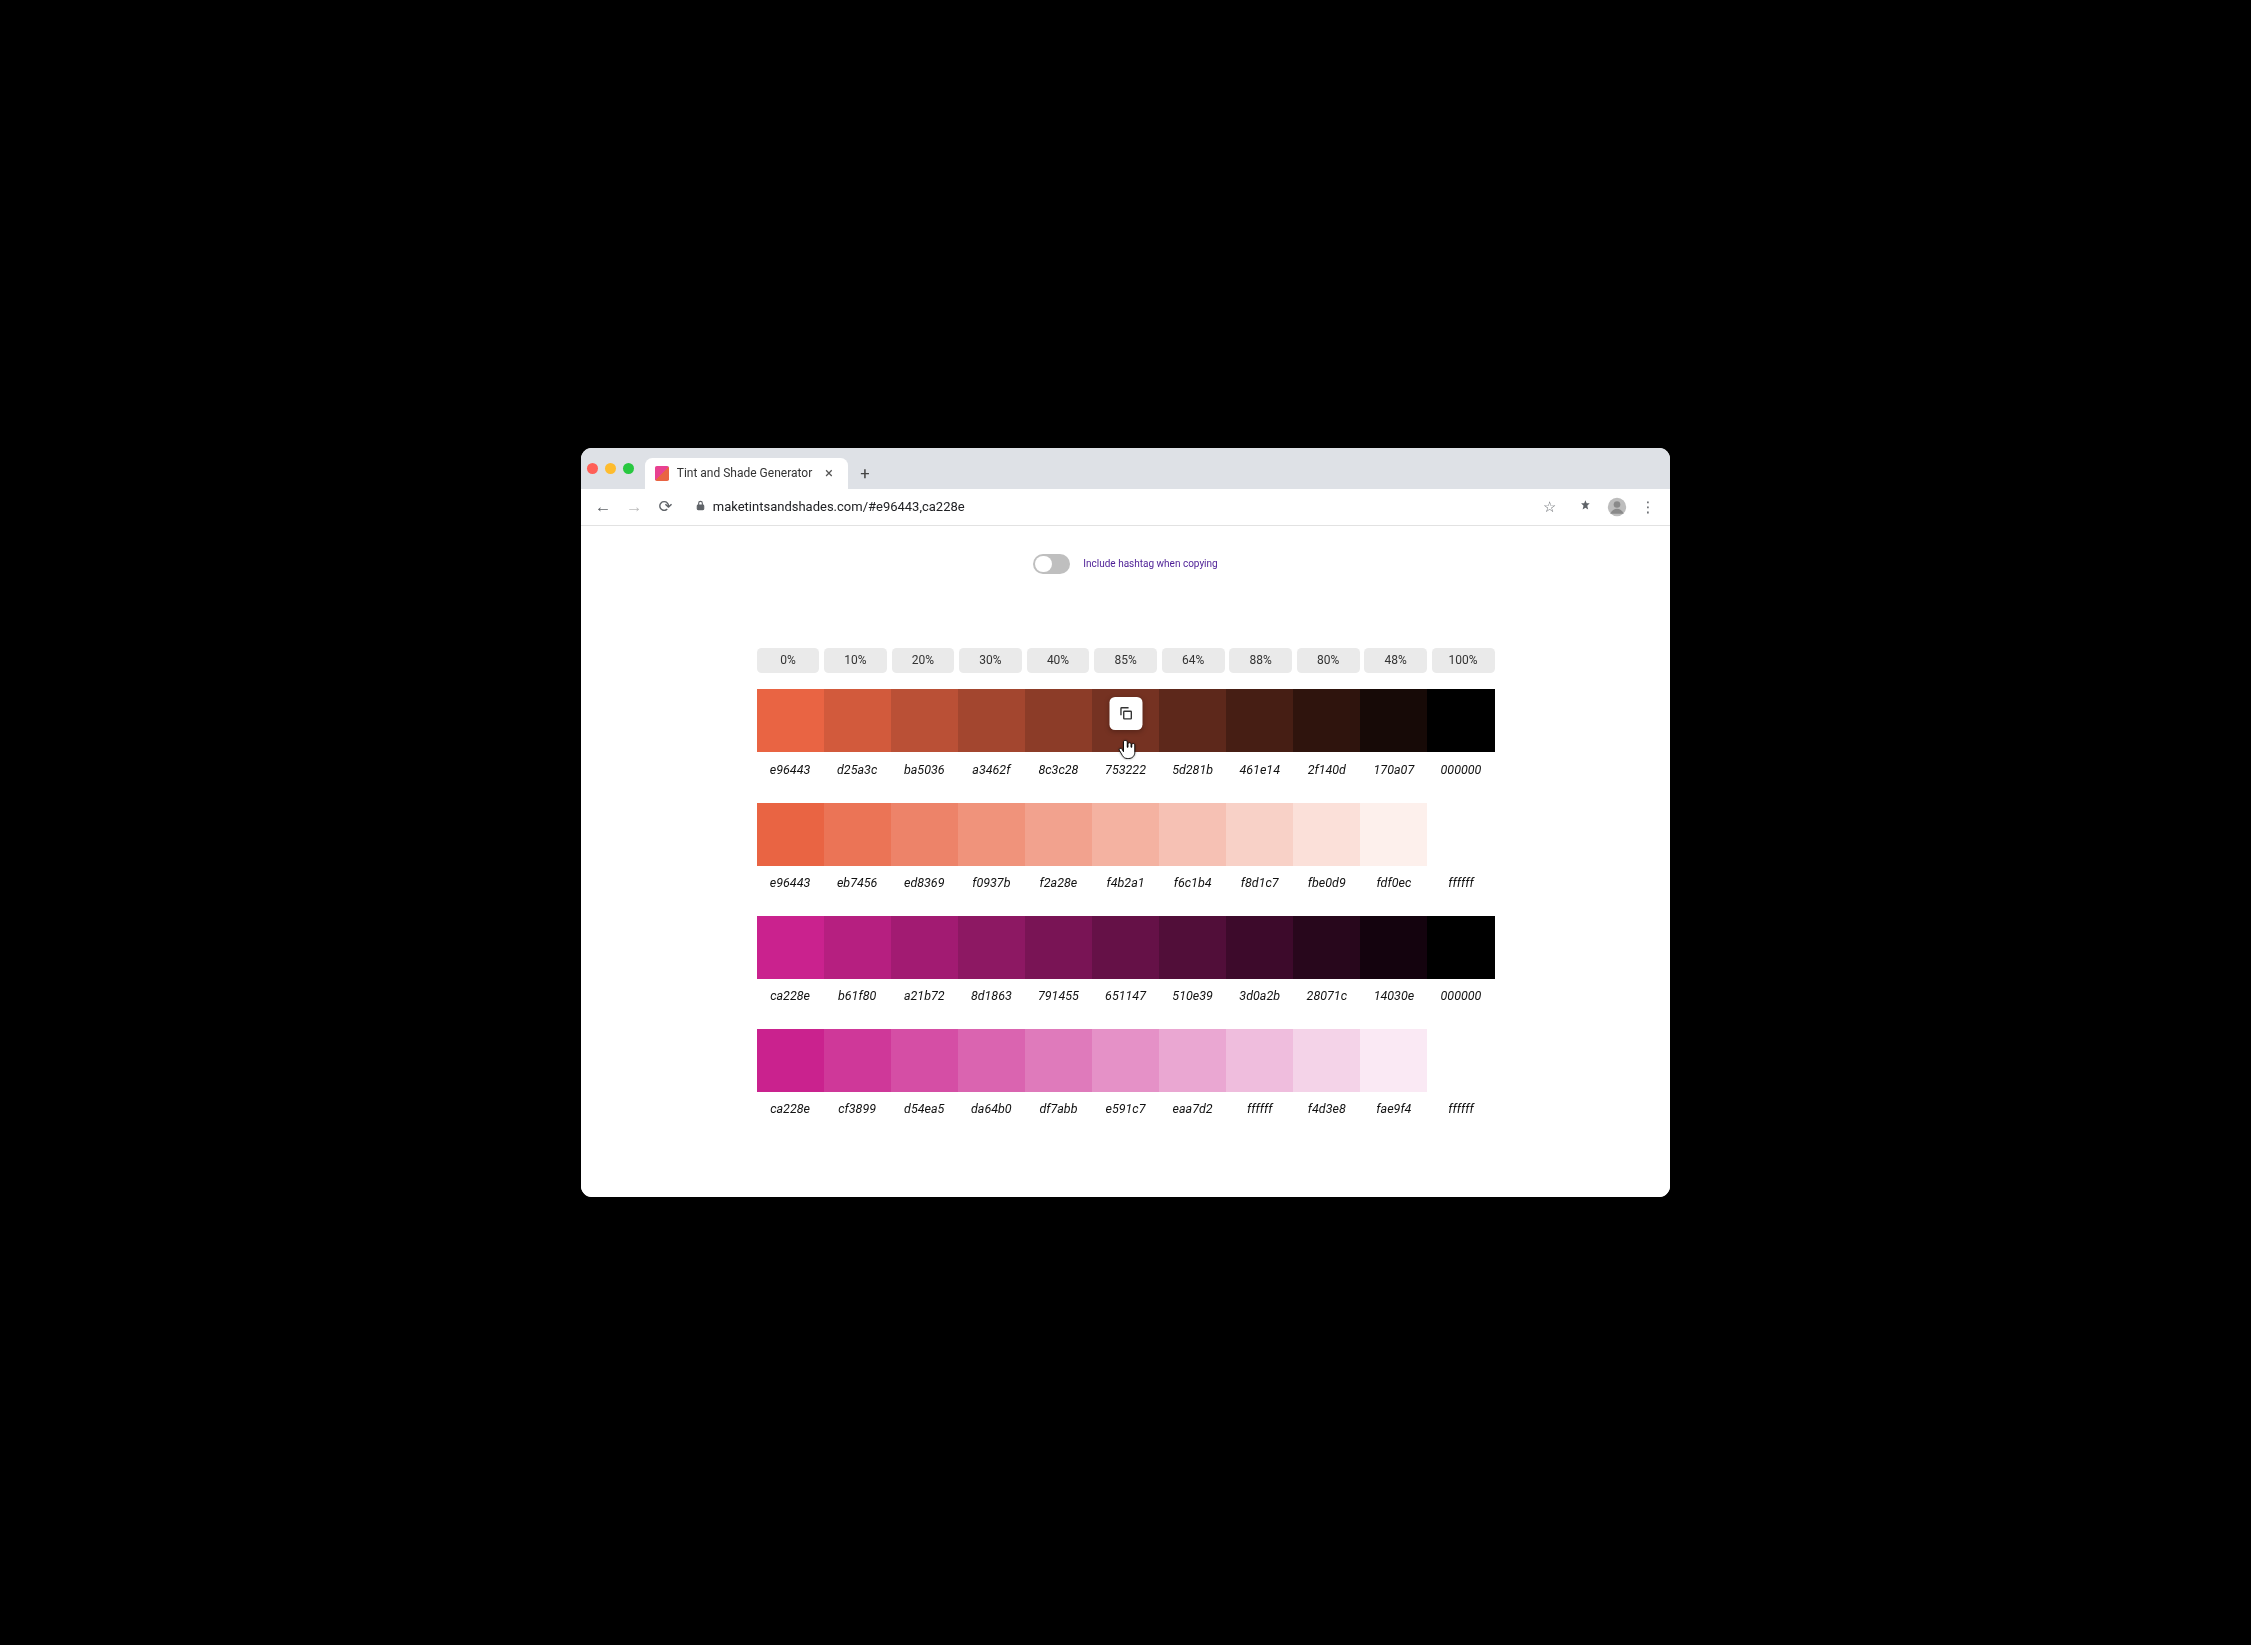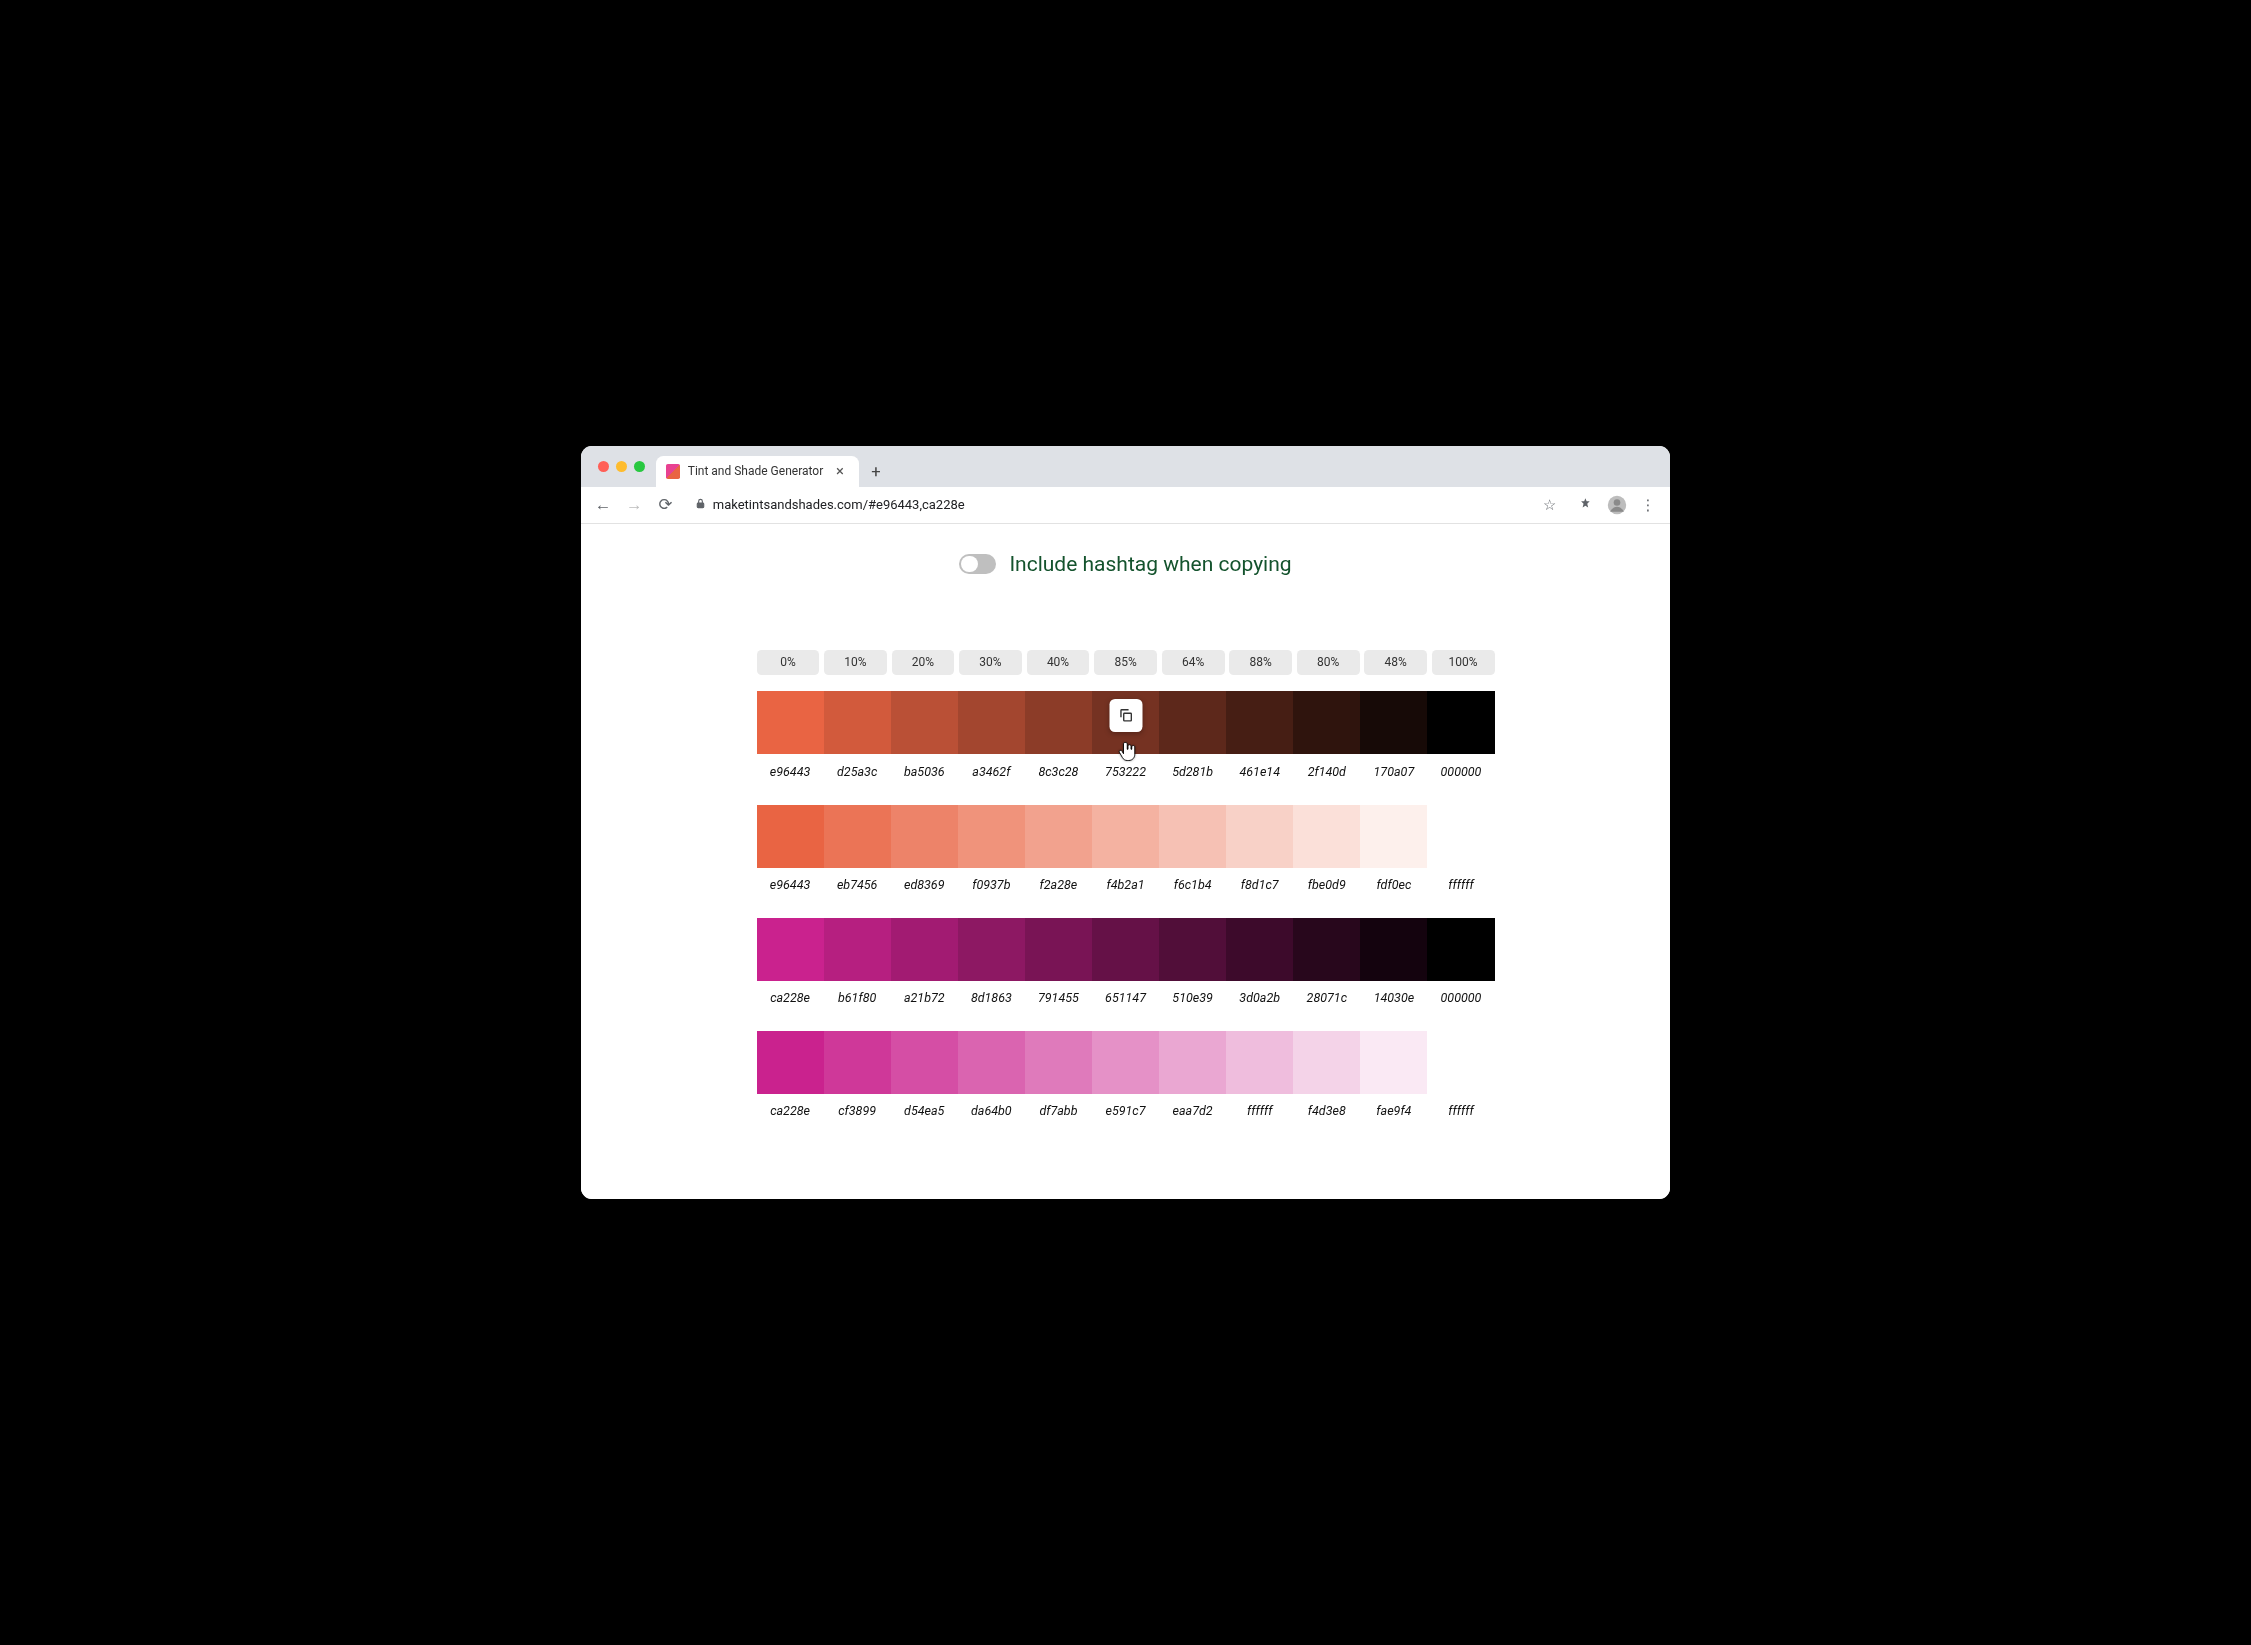--- a/index.html
+++ b/index.html
@@ -19,21 +19,21 @@
     overflow: hidden;
     box-shadow: 0 18.5px 55px rgba(0,0,0,.5);
   }
   .chrome-top {
     background: #dee1e6;
   }
   .tab-strip {
     display: flex;
     align-items: flex-end;
     height: 41px;
-    padding-left: 11px;
+    padding-left: 0;
     gap: 3.7px;
   }
   .traffic-lights {
     display: flex;
     gap: 7.4px;
     align-items: center;
     height: 100%;
     padding: 0 7.4px 0 5.5px;
   }
   .tl { width: 11px; height: 11px; border-radius: 50%; }
@@ -98,21 +98,21 @@
     display:flex; align-items:center; justify-content:center; gap:13px;
     margin-bottom: 74px;
   }
   .toggle {
     width:37px; height:20px; background:#bfbfbf; border-radius:10px; position:relative; cursor:pointer;
   }
   .toggle-knob {
     width:16.6px; height:16.6px; background:#fff; border-radius:50%;
     position:absolute; top:1.8px; left:1.8px;
   }
-  .toggle-label { font-size:21px; color:#14532d; }
+  .toggle-label { font-size:10px; color:#4c1d95; }
 
   .content { width: 738px; margin: 0 auto; }
 
   .percent-row {
     display:flex; gap:4.6px; margin-bottom:16.6px;
   }
   .pct {
     flex:1; background:#eaeaea; border-radius:4.6px;
     text-align:center; padding:5.5px 0; font-size:12px; color:#333;
     cursor:pointer;

